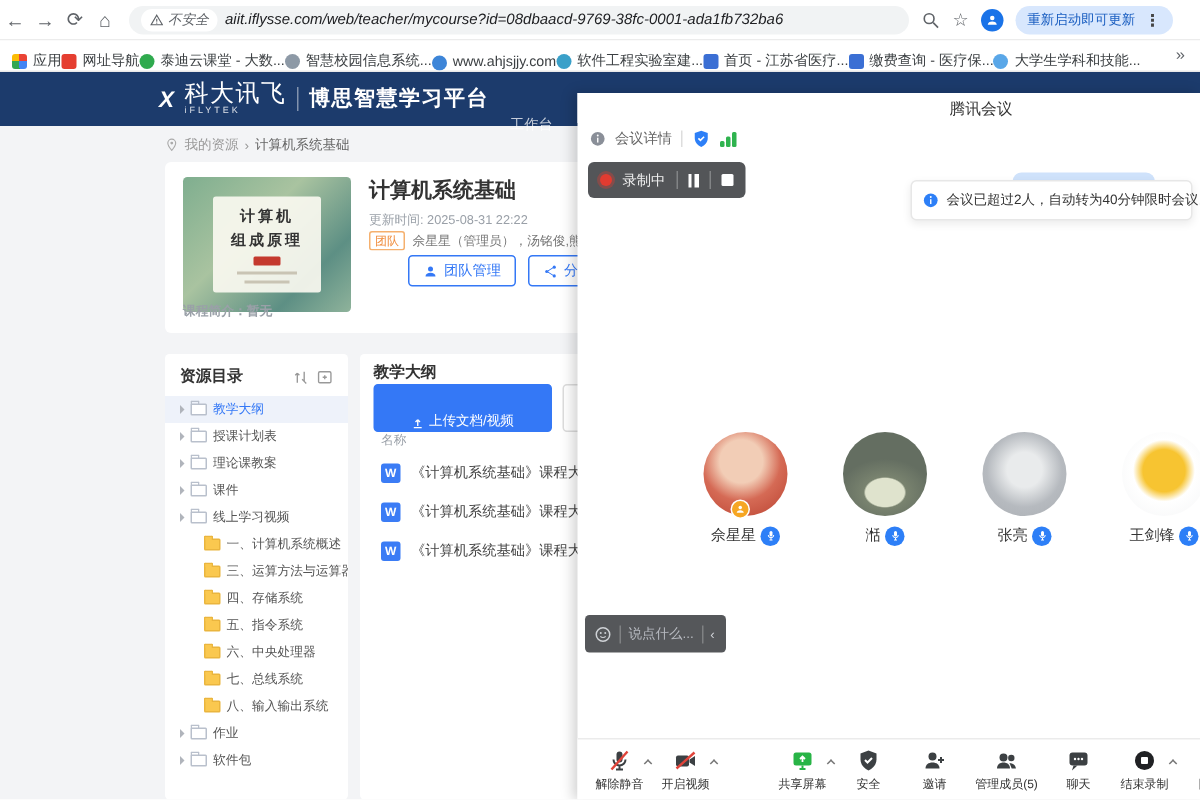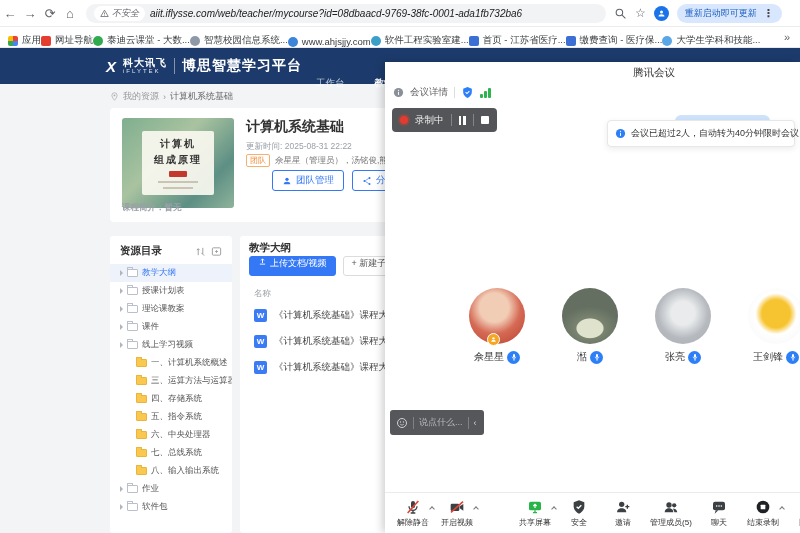--- a/index.html
+++ b/index.html
@@ -34,21 +34,21 @@
   .fav-sq{background:#3b6fd4;border-radius:2px;}
   .fav-c{background:#5aa7e8;border-radius:50%;}
   .bm-more{margin-left:auto;color:#5f6368;font-size:11px;}
 
   
   .page{position:absolute;left:0;top:48px;width:800px;height:485px;background:#f3f4f6;}
   .phead{position:absolute;left:0;top:0;width:800px;height:36px;background:#1c3b6c;display:flex;align-items:center;}
   .brand{display:flex;align-items:center;margin-left:106px;gap:7px;color:#fff;}
   .brandmark{font-size:15px;font-style:italic;font-weight:bold;color:#fff;}
   .brandtxt{line-height:1;}
-  .brand-cn{font-size:10px;font-weight:bold;letter-spacing:1px;}
+  .brand-cn{font-size:16px;font-weight:normal;letter-spacing:1px;}
   .brand-en{font-size:6px;letter-spacing:2px;opacity:.85;}
   .branddiv{width:1px;height:16px;background:rgba(255,255,255,.45);}
   .product{font-size:14px;font-weight:bold;color:#fff;letter-spacing:1px;white-space:nowrap;}
   .pnav{display:flex;gap:30px;margin-left:14px;margin-top:34px;}
   .pnav-item{font-size:9.5px;color:rgba(255,255,255,.75);white-space:nowrap;cursor:pointer;padding:4px 0;}
   .pnav-item.active{color:#fff;font-weight:bold;}
   .breadcrumb{position:absolute;left:110px;top:42px;display:flex;align-items:center;gap:4px;font-size:9px;color:#999;}
   .breadcrumb .svgi{width:9px;height:9px;color:#aaa;}
   .bc-cur{color:#666;}
 
@@ -83,21 +83,21 @@
   .tlabel{font-size:8.5px;color:#555;white-space:nowrap;overflow:hidden;}
   .trow.sel{background:#eef2fa;}
   .trow.sel .tlabel{color:#3478f6;}
   .trow.chapter{padding-left:26px;}
   .trow.chapter .tfold{background:#fac84f;border-color:#eab53e;}
   .trow.chapter .tfold::before{background:#fac84f;border-color:#eab53e;}
 
   .mainpanel{position:absolute;left:240px;top:188px;width:450px;height:297px;background:#fff;border-radius:3px;}
   .mp-title{position:absolute;left:9px;top:5px;font-size:10.5px;font-weight:bold;color:#333;}
   .mp-btns{position:absolute;left:9px;top:20px;display:flex;gap:7px;}
-  .mbtn{display:flex;align-items:flex-start;gap:3px;height:20px;padding:0 8px;border-radius:3px;font-size:9px;cursor:pointer;white-space:nowrap;}
+  .mbtn{display:flex;align-items:flex-end;gap:3px;height:32px;padding:0 24px;border-radius:3px;font-size:9px;cursor:pointer;white-space:nowrap;}
   .mbtn.primary{background:#3478f6;color:#fff;border:1px solid #3478f6;}
   .mbtn.ghost{background:#fff;color:#555;border:1px solid #dcdcdc;}
   .mbtn .svgi{width:9px;height:9px;}
   .mp-colhead{position:absolute;left:14px;top:52px;font-size:8.5px;color:#9aa0a8;}
   .filelist{position:absolute;left:0;top:66px;width:100%;}
   .frow{display:flex;align-items:center;height:26px;padding-left:14px;gap:7px;cursor:pointer;}
   .wicon{width:13px;height:13px;border-radius:2px;background:#3b7cf5;color:#fff;font-size:8px;font-weight:bold;display:flex;align-items:center;justify-content:center;flex:0 0 auto;}
   .fname{font-size:9.5px;color:#444;white-space:nowrap;}
 
   

